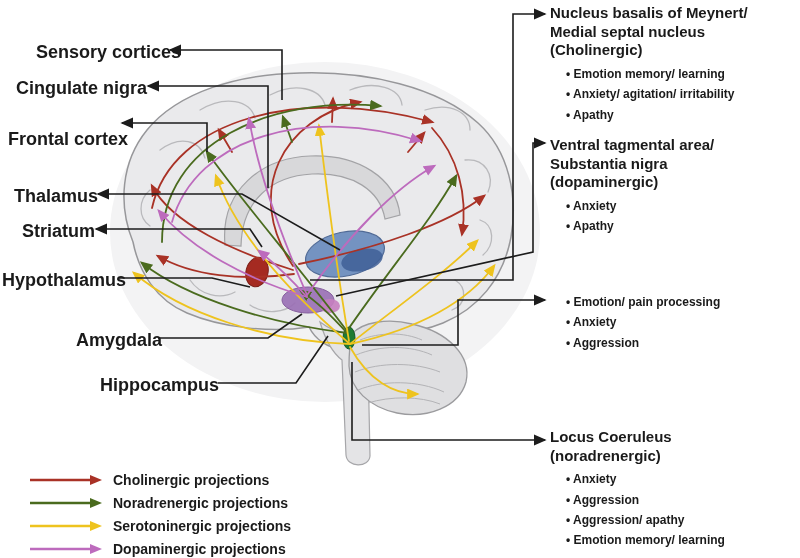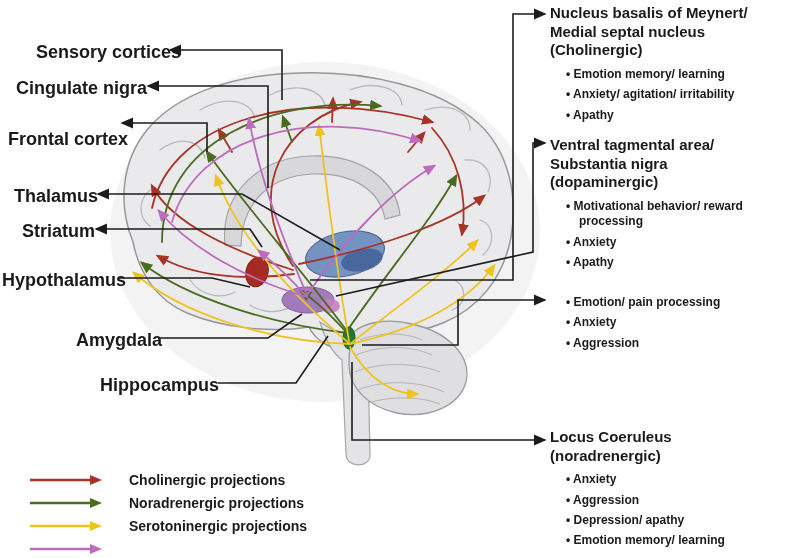--- a/index.html
+++ b/index.html
@@ -17,21 +17,21 @@
     white-space:pre-line;
   }
   .panel ul{list-style:none;margin:7px 0 0 0;padding:0 0 0 16px;}
   .panel li{
     font-weight:700;font-size:12px;line-height:1.28;margin-bottom:5px;
     padding-left:13px;text-indent:-13px;
   }
   .panel li::before{content:"\2022  ";}
   .legend{position:absolute;left:28px;top:468px;}
   .legend-row{display:flex;align-items:center;height:23px;gap:9px;}
-  .legend-label{font-weight:700;font-size:14px;white-space:nowrap;margin-left:16px;}
+  .legend-label{font-weight:700;font-size:14px;white-space:nowrap;}
   svg{display:block;}
 </style>
 </head>
 <body>
 
 <div class="stage">
 
   <svg class="layer" width="800" height="558" viewBox="0 0 800 558">
     <defs>
       <marker id="ar-blk" markerWidth="9" markerHeight="8" refX="7" refY="3.5" orient="auto">
@@ -174,41 +174,40 @@
       <li>Anxiety/ agitation/ irritability</li>
       <li>Apathy</li>
     </ul>
   </div>
 
   <div class="panel" style="top:136px">
     <div class="panel-title">Ventral tagmental area/
 Substantia nigra
 (dopaminergic)</div>
     <ul>
-      <li>Motivational behavior/ reward processing</li>
       <li>Anxiety</li>
       <li>Apathy</li>
     </ul>
   </div>
 
   <div class="panel" style="top:288px">
     <ul>
       <li>Emotion/ pain processing</li>
       <li>Anxiety</li>
       <li>Aggression</li>
     </ul>
   </div>
 
   <div class="panel" style="top:428px">
     <div class="panel-title">Locus Coeruleus
 (noradrenergic)</div>
     <ul>
       <li>Anxiety</li>
       <li>Aggression</li>
-      <li>Depression/ apathy</li>
+      <li>Aggression/ apathy</li>
       <li>Emotion memory/ learning</li>
     </ul>
   </div>
 
   <div class="legend">
     <div class="legend-row">
       <svg width="76" height="14">
         <line x1="2" y1="7" x2="62" y2="7" stroke-width="2.4" stroke="#a93226"></line>
         <polygon points="62,2 74,7 62,12" fill="#a93226"></polygon>
       </svg>
@@ -226,16 +225,17 @@
         <line x1="2" y1="7" x2="62" y2="7" stroke-width="2.4" stroke="#eec31e"></line>
         <polygon points="62,2 74,7 62,12" fill="#eec31e"></polygon>
       </svg>
       <span class="legend-label">Serotoninergic projections</span>
     </div>
     <div class="legend-row">
       <svg width="76" height="14">
         <line x1="2" y1="7" x2="62" y2="7" stroke-width="2.4" stroke="#bd6bbd"></line>
         <polygon points="62,2 74,7 62,12" fill="#bd6bbd"></polygon>
       </svg>
+      <span class="legend-label">Dopaminergic projections</span>
     </div>
   </div>
 
 </div>
 
 </body></html>

